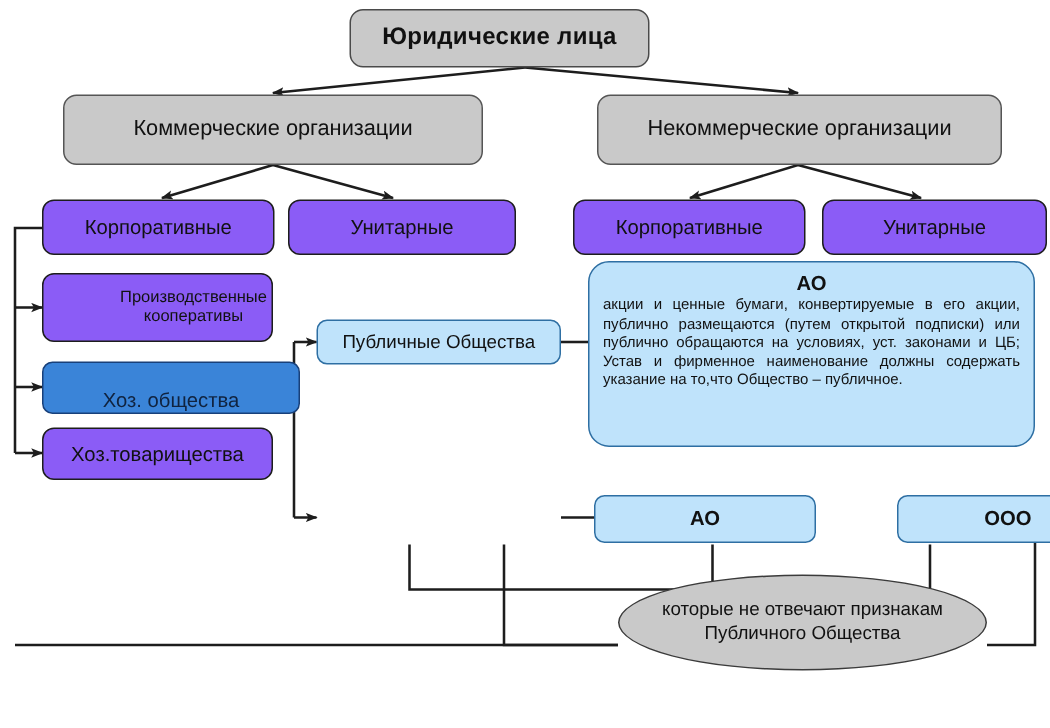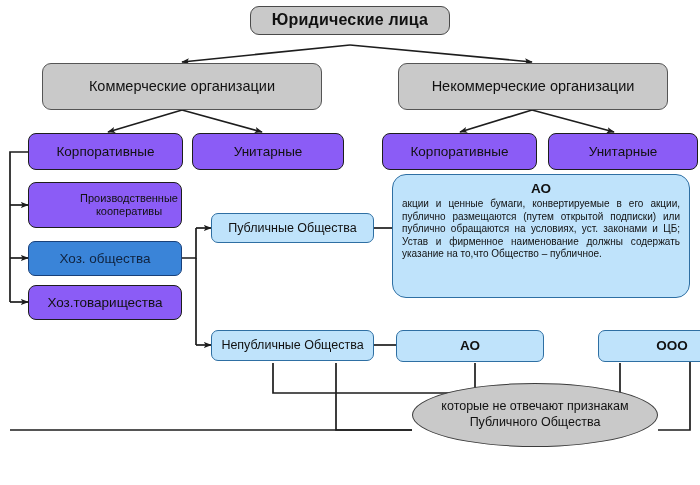--- a/index.html
+++ b/index.html
@@ -143,21 +143,21 @@
       <path d="M676,345 L690,345 L690,430 L658,430"></path>
 
       <path d="M273,363 L273,393 L600,393"></path>
       <path d="M475,363 L475,393"></path>
       <path d="M620,363 L620,393"></path>
       <path d="M336,363 L336,430 L412,430"></path>
       <path d="M10,430 L412,430"></path>
     </g>
   </svg>
 
-  <div class="node gray title-l1" style="left:250px; top:6px; width:200px; height:29px;">
+  <div class="node gray title-l1" style="left:233px; top:6px; width:200px; height:39px;">
     <span>Юридические лица</span>
   </div>
 
   <div class="node gray-sub title-l2" style="left:42px; top:63px; width:280px; height:47px;">
     <span>Коммерческие организации</span>
   </div>
 
   <div class="node gray-sub title-l2" style="left:398px; top:63px; width:270px; height:47px;">
     <span>Некоммерческие  организации</span>
   </div>
@@ -175,35 +175,32 @@
   </div>
 
   <div class="node white title-l3" style="left:548px; top:133px; width:150px; height:37px;">
     <span>Унитарные</span>
   </div>
 
   <div class="node white title-sm" style="left:28px; top:182px; width:154px; height:46px;">
     <span>Производственные кооперативы</span>
   </div>
 
-  <div class="node midblue title-l3" style="left:28px; top:241px; width:154px; height:35px;">
+  <div class="node midblue title-l3" style="left:28px; top:241px; width:172px; height:35px;align-items:flex-end;">
     <span>Хоз. общества</span>
   </div>
 
   <div class="node white title-l3" style="left:28px; top:285px; width:154px; height:35px;">
     <span>Хоз.товарищества</span>
   </div>
 
   <div class="node lightblue title-md" style="left:211px; top:213px; width:163px; height:30px;">
     <span>Публичные Общества</span>
   </div>
 
-  <div class="node lightblue title-md" style="left:211px; top:330px; width:163px; height:31px;">
-    <span>Непубличные Общества</span>
-  </div>
 
   <div class="node bigblue" style="left:392px; top:174px; width:298px; height:124px;">
     <span class="ao-head">АО</span>
     <span class="ao-body">акции и ценные бумаги, конвертируемые в его акции, публично размещаются (путем открытой подписки) или публично обращаются на условиях, уст. законами и ЦБ; Устав и фирменное наименование должны содержать указание на то,что Общество – публичное.</span>
   </div>
 
   <div class="node lightblue title-bold13" style="left:396px; top:330px; width:148px; height:32px;">
     <span>АО</span>
   </div>
 

